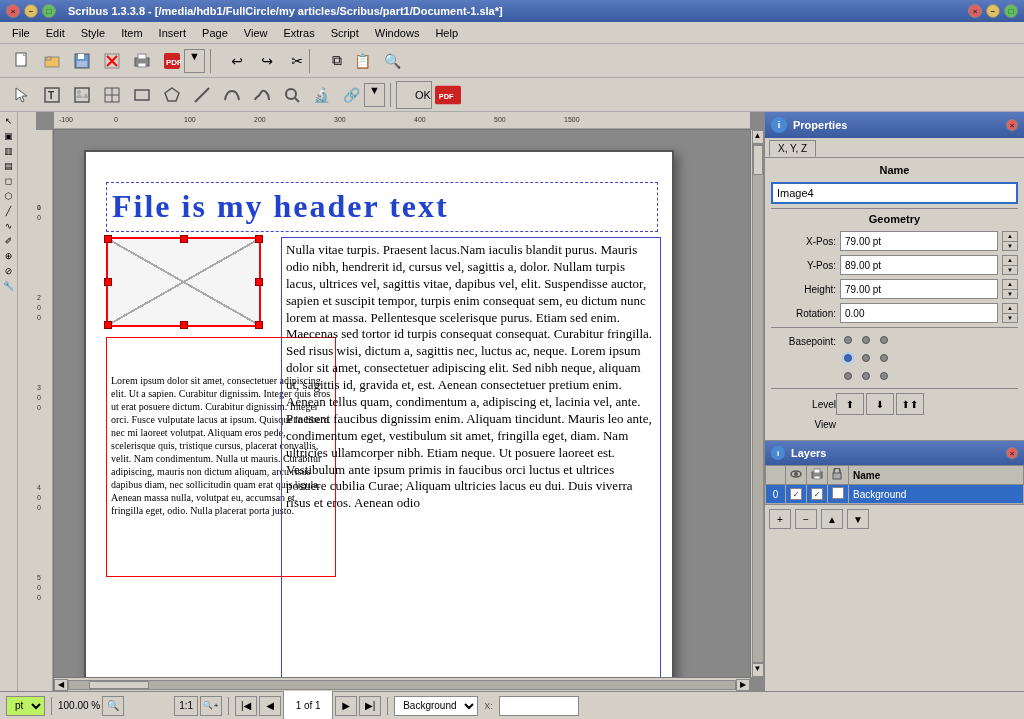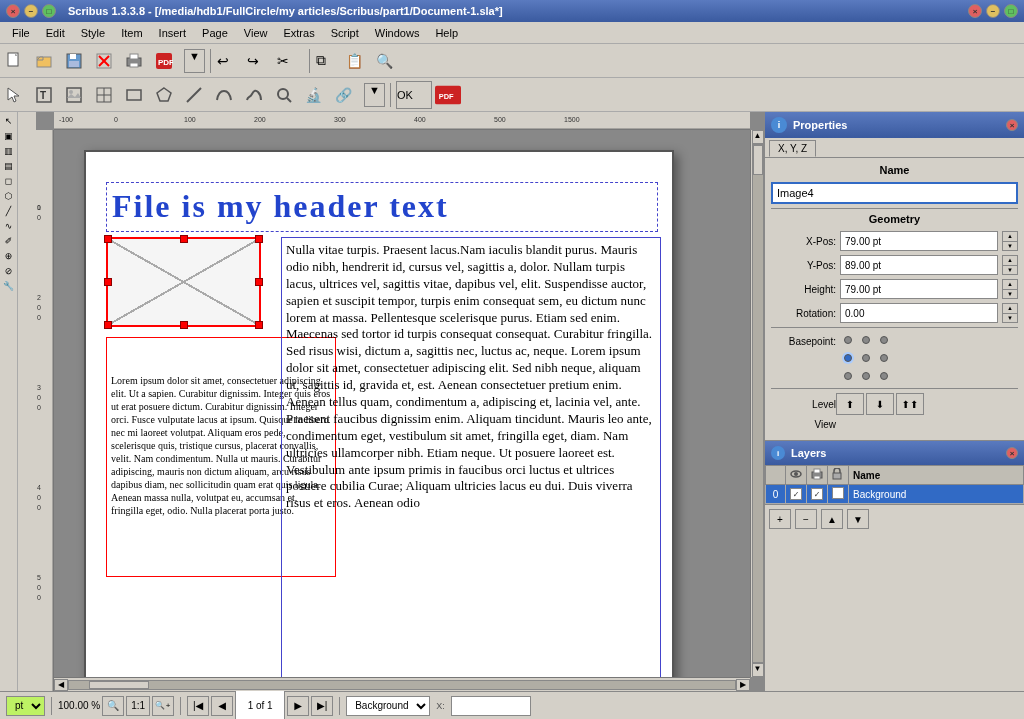--- a/index.html
+++ b/index.html
@@ -54,21 +54,21 @@
       display: flex;
       align-items: center;
       padding: 2px 4px;
       gap: 2px;
       border-bottom: 1px solid #aaa;
     }
     .toolbar-btn {
       width: 28px; height: 28px;
       background: #d4d0c8;
       border: 1px solid transparent;
-      display: flex; align-items: center; justify-content: flex-start;
+      display: flex; align-items: center; justify-content: flex-end;
       cursor: pointer;
       font-size: 14px;
     }
     .toolbar-sep { width: 1px; height: 24px; background: #888; margin: 0 3px; }
     .toolbar-dropdown {
       height: 24px; padding: 0 4px;
       background: #d4d0c8; border: 1px solid #888;
       cursor: pointer; font-size: 11px;
     }
 
@@ -898,21 +898,21 @@
 </div>
 
 <div id="statusbar">
   <select class="status-select">
     <option>pt</option>
   </select>
   <div class="status-sep"></div>
   <div style="display:flex; align-items:center; gap:2px;">
     <span style="font-size:10px;">100.00 %</span>
     <div class="status-btn">🔍</div>
-    <div style="padding:0 4px; font-size:10px; border:1px solid #888; height:20px; display:flex; align-items:center; cursor:pointer;">1:1</div>
+    <div style="padding:0 4px; font-size:10px; border:1px solid #888; height:20px; display:flex; align-items:center; cursor:pointer;margin-left:48px;">1:1</div>
     <div class="status-btn" style="font-size:8px;">🔍+</div>
   </div>
   <div class="status-sep"></div>
   <div style="display:flex; align-items:center; gap:2px;">
     <div class="status-btn">|◀</div>
     <div class="status-btn">◀</div>
     <div style="display:flex; align-items:center; height:32px; border:1px solid #888; padding:0 4px; background:white; font-size:10px; min-width:50px; justify-content:center;">1 of 1</div>
     <div class="status-btn">▶</div>
     <div class="status-btn">▶|</div>
   </div>

